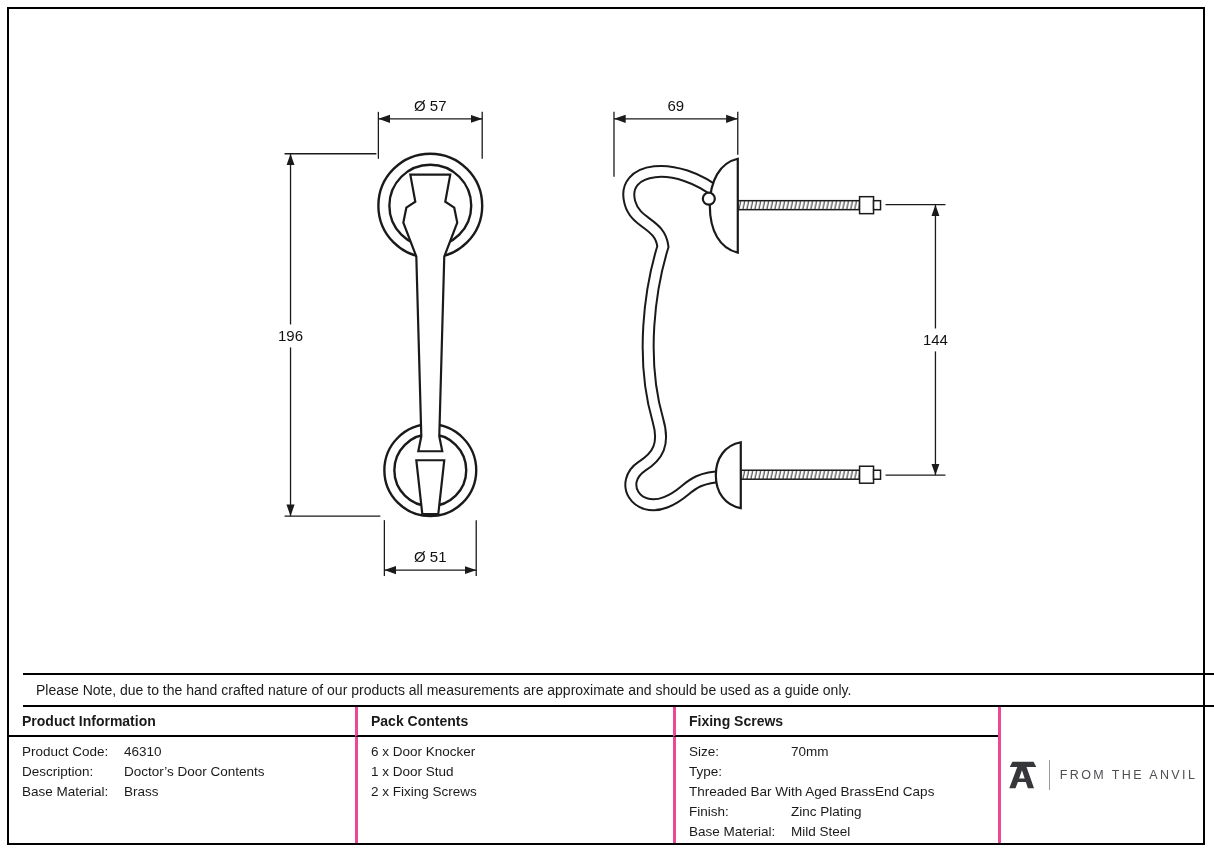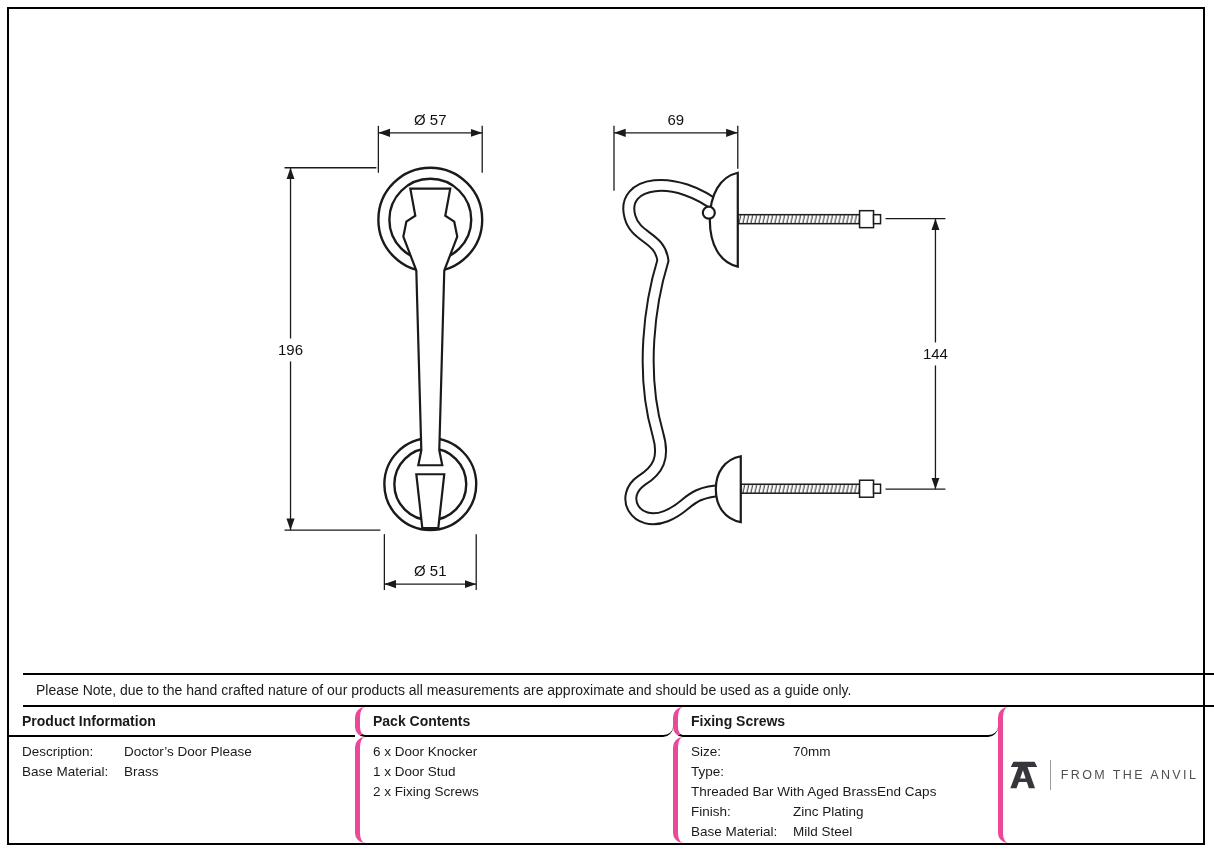--- a/index.html
+++ b/index.html
@@ -1,38 +1,38 @@
 <!DOCTYPE html>
 <html><head>
 <meta charset="utf-8">
 <style>
   html,body{margin:0;padding:0;background:#fff;}
   .sheet{position:relative;width:1214px;height:854px;background:#fff;
          font-family:"Liberation Sans", sans-serif;color:#1a1a1a;}
   .frame{position:absolute;left:7px;top:7px;width:1198px;height:838px;
          border:2px solid #000;box-sizing:border-box;background:#fff;}
-  .drawing{position:absolute;left:0;top:14px;width:1194px;height:664px;}
+  .drawing{position:absolute;left:0;top:0;width:1194px;height:664px;}
   .drawing svg{display:block;width:100%;height:100%;}
   .drawing text{font-family:"Liberation Sans", sans-serif;font-size:15px;fill:#111;}
 
   .note-row{position:absolute;left:14px;top:664px;width:100%;height:34px;
             border-top:2px solid #000;border-bottom:2px solid #000;box-sizing:border-box;
             display:flex;align-items:center;padding-left:13px;font-size:14px;}
 
   .spec-table{position:absolute;left:0;top:698px;right:0;bottom:0;
               display:grid;grid-template-columns:346px 318px 325px 1fr;
               grid-template-rows:30px 1fr;}
   .cell{box-sizing:border-box;padding-left:13px;}
   .head{font-weight:bold;font-size:14px;display:flex;align-items:center;
         border-bottom:2px solid #000;}
   .body{padding-top:5px;font-size:13.5px;line-height:20px;}
   .h1{grid-area:1/1;} .h2{grid-area:1/2;} .h3{grid-area:1/3;}
   .b1{grid-area:2/1;} .b2{grid-area:2/2;} .b3{grid-area:2/3;}
   .logo-cell{grid-area:1/4/3/5;display:flex;align-items:center;justify-content:center;padding:0;}
-  .h2,.h3,.b2,.b3,.logo-cell{border-left:5px solid #ec4899;border-radius:10px;}
+  .h2,.h3,.b2,.b3,.logo-cell{border-left:3px solid #ec4899;}
 
   .kv .k{display:inline-block;width:102px;vertical-align:top;}
   .kv .v{display:inline-block;vertical-align:top;}
   .v.stack{display:inline-flex;flex-direction:row;}
 
   .brand{display:flex;align-items:center;gap:10px;}
   .brand-divider{width:1px;height:30px;background:#9a9a9a;}
   .brand-text{font-size:12.5px;letter-spacing:2.4px;color:#4d4f52;white-space:nowrap;}
   .anvil{display:block;}
 </style>
@@ -127,21 +127,24 @@
       <span>Please Note, due to the hand crafted nature of our products all measurements are approximate and should be used as a guide only.</span>
     </div>
 
     <div class="spec-table">
       <div class="cell head h1">Product Information</div>
       <div class="cell head h2">Pack Contents</div>
       <div class="cell head h3">Fixing Screws</div>
 
       <div class="cell body b1">
         <div class="kv">
-          <span class="k">Description:</span><span class="v">Doctor’s Door Please</span>
+          <span class="k">Product Code:</span><span class="v">46310</span>
+        </div>
+        <div class="kv">
+          <span class="k">Description:</span><span class="v">Doctor’s Door Contents</span>
         </div>
         <div class="kv">
           <span class="k">Base Material:</span><span class="v">Brass</span>
         </div>
       </div>
 
       <div class="cell body b2">
         <div>6 x Door Knocker</div>
         <div>1 x Door Stud</div>
         <div>2 x Fixing Screws</div>

